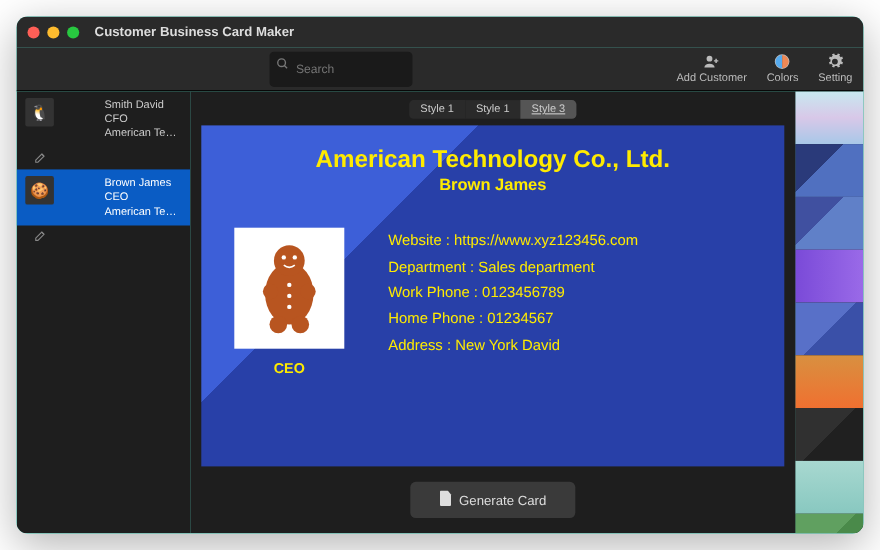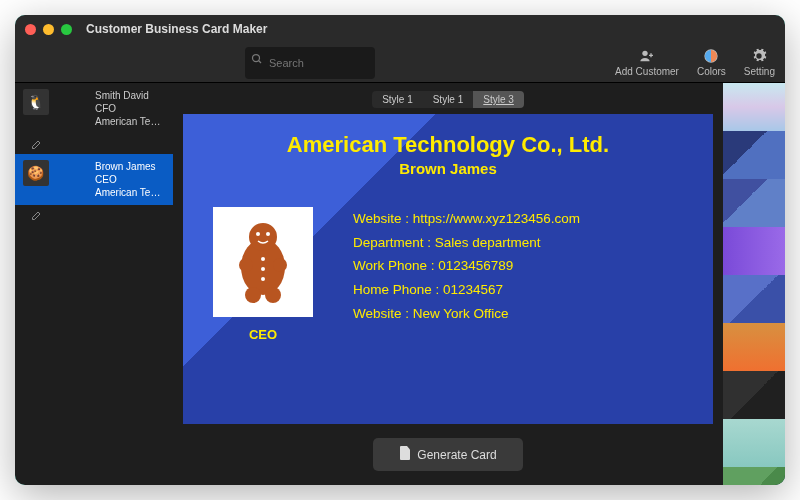--- a/index.html
+++ b/index.html
@@ -156,21 +156,21 @@
                   <circle cx="35" cy="62" r="2" fill="#fff"></circle>
                 </svg>
             </div>
             <div class="role">CEO</div>
           </div>
           <div class="details">
             <div>Website : https://www.xyz123456.com</div>
             <div>Department : Sales department</div>
             <div>Work Phone : 0123456789</div>
             <div>Home Phone : 01234567</div>
-            <div>Website : New York Office</div>
+            <div>Address : New York David</div>
           </div>
         </div>
       </div>
       <button class="gen-btn">
         <span><svg width="12" height="14" viewBox="0 0 24 28" fill="#ddd">
               <path d="M4 0h12l6 7v19a2 2 0 0 1-2 2H4a2 2 0 0 1-2-2V2a2 2 0 0 1 2-2z"></path>
             </svg></span>
         <span>Generate Card</span>
       </button>
     </div>

